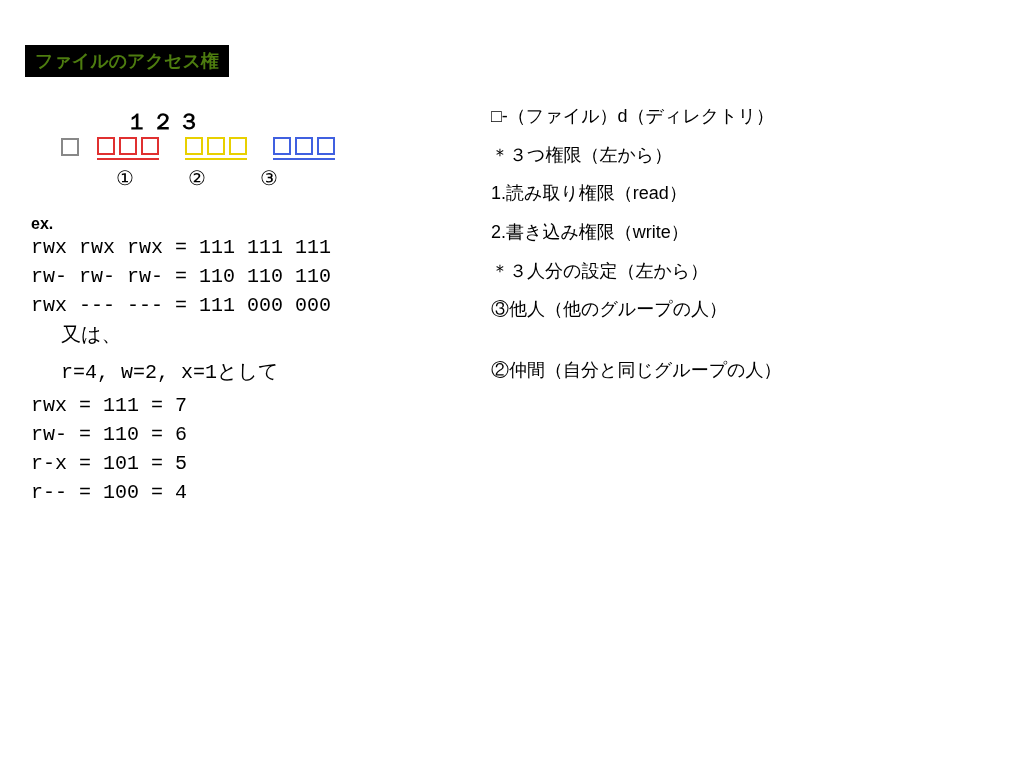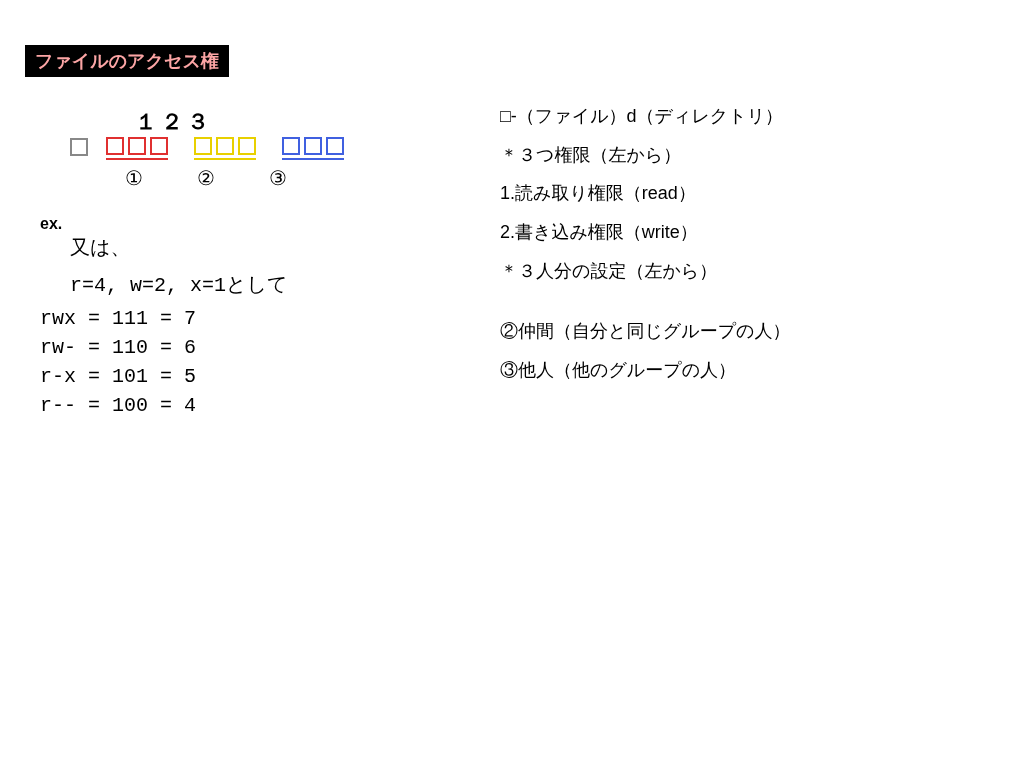--- a/index.html
+++ b/index.html
@@ -5,34 +5,34 @@
     body {
       font-family: "Hiragino Sans", "Hiragino Kaku Gothic ProN", sans-serif;
       margin: 0;
       padding: 0;
       width: 1024px;
       height: 768px;
       background: #fff;
     }
     .header-badge {
       background: #000;
-      color: #fca5a5;
+      color: #4d7c0f;
       display: inline-block;
       padding: 4px 10px;
       font-size: 18px;
       font-weight: bold;
       margin: 45px 0 0 25px;
     }
     .content {
       display: flex;
       margin-top: 20px;
     }
     .left {
       width: 430px;
-      padding-left: 40px;
+      padding-left: 31px;
     }
     .right {
       flex: 1;
       padding-left: 30px;
       padding-top: 0;
     }
     .diagram {
       margin-left: 30px;
       margin-top: 10px;
     }
@@ -131,33 +131,36 @@
         </span>
       </div>
       <div class="circle-row">
         <span>①</span>
         <span>②</span>
         <span>③</span>
       </div>
     </div>
 
     <div class="ex-label">ex.</div>
+    <div class="mono">rwx rwx rwx = 111 111 111
+rw- rw- rw- = 110 110 110
+rwx --- --- = 111 000 000</div>
     <div class="jp-text">又は、</div>
     <div class="jp-text" style="margin-top:8px;"><span class="mono">r=4, w=2, x=1</span><span>として</span></div>
     <div class="mono" style="margin-top:4px;">rwx = 111 = 7
 rw- = 110 = 6
 r-x = 101 = 5
 r-- = 100 = 4</div>
   </div>
 
   <div class="right">
     <div class="right-line">□-（ファイル）d（ディレクトリ）</div>
     <div class="right-line">＊３つ権限（左から）</div>
     <div class="right-line">1.読み取り権限（read）</div>
     <div class="right-line">2.書き込み権限（write）</div>
     <div class="right-line">＊３人分の設定（左から）</div>
+    <div class="right-line">③他人（他のグループの人）</div>
     <div class="right-line mt-gap">②仲間（自分と同じグループの人）</div>
-    <div class="right-line">③他人（他のグループの人）</div>
   </div>
 </div>
 
 
 
 
 </body></html>

